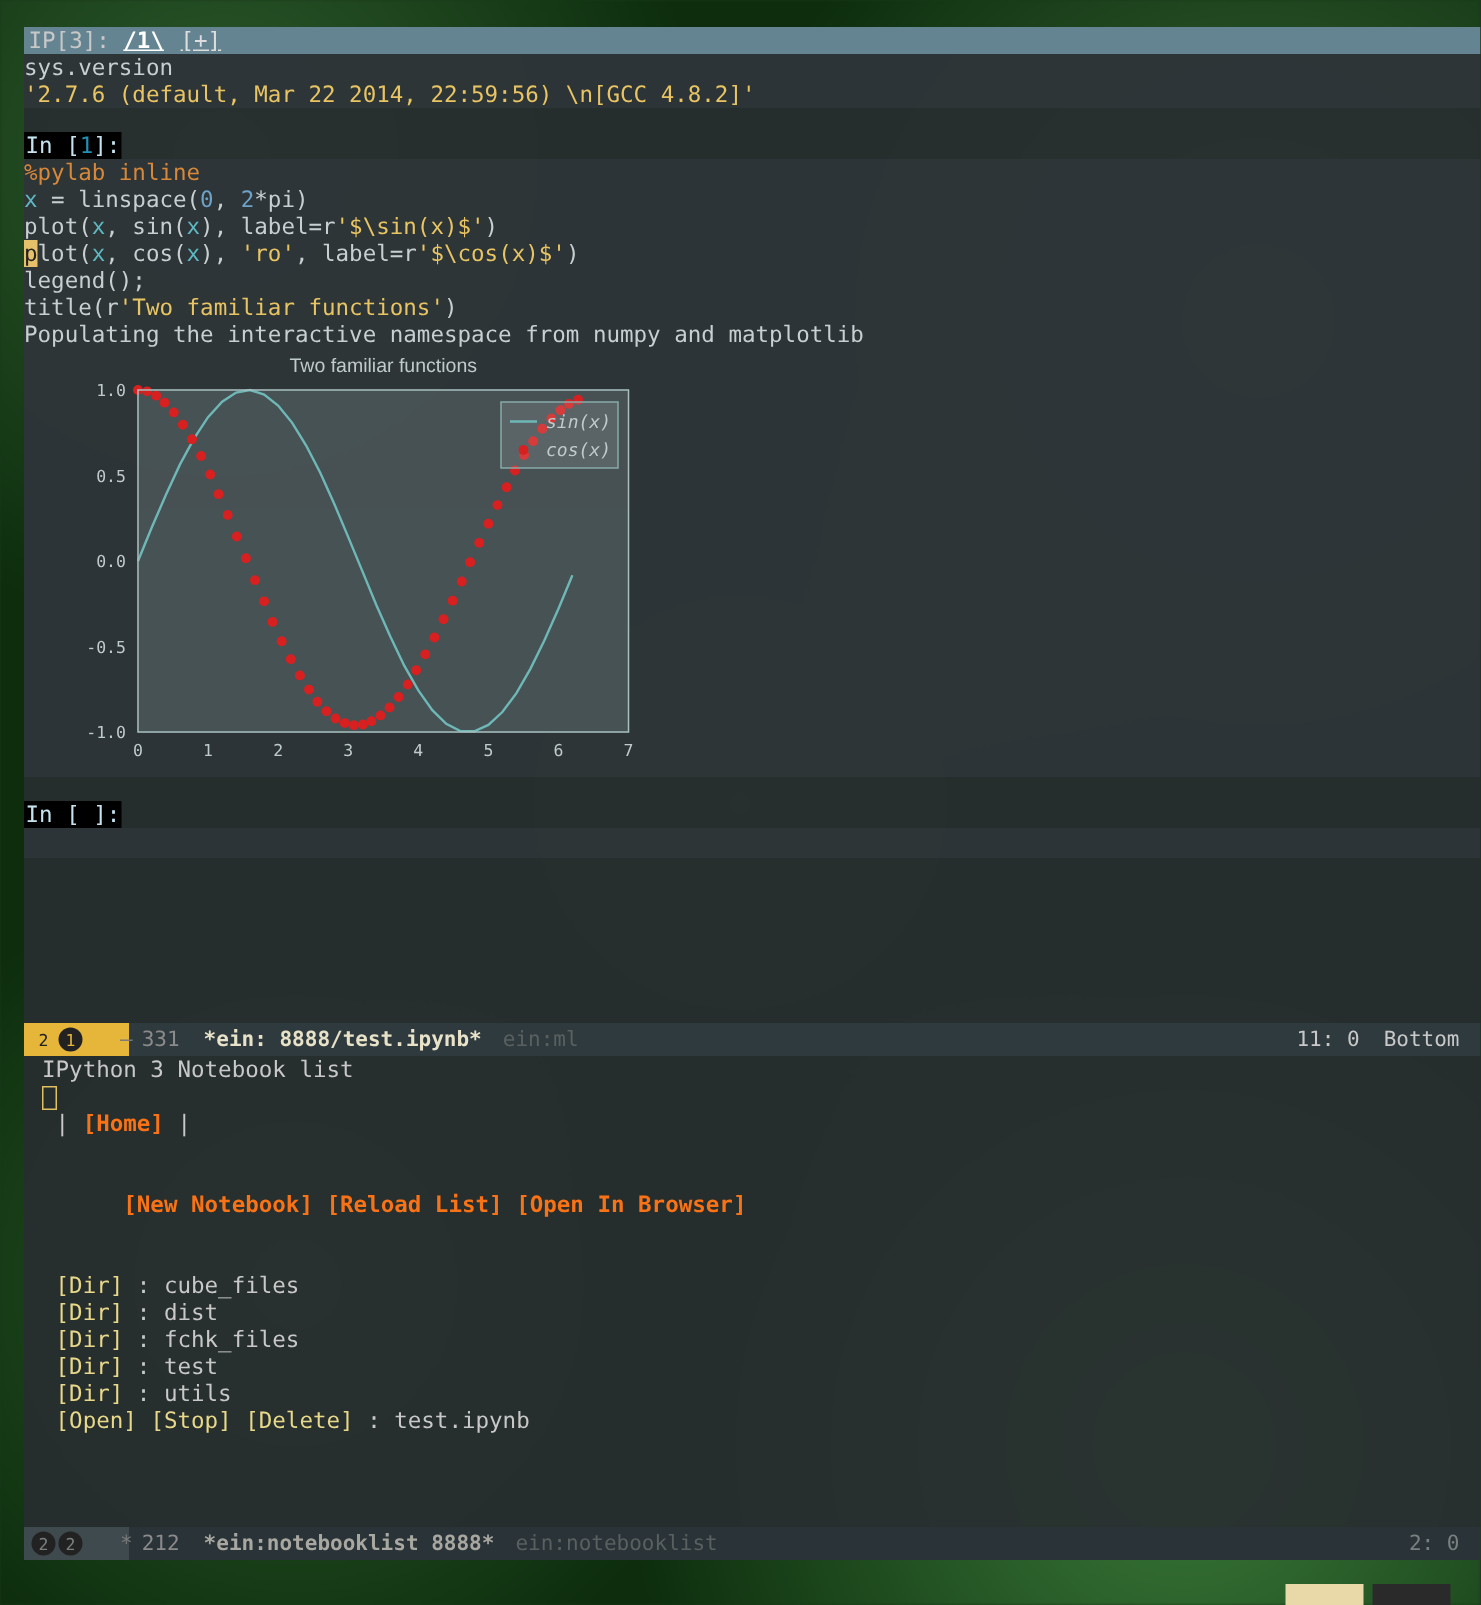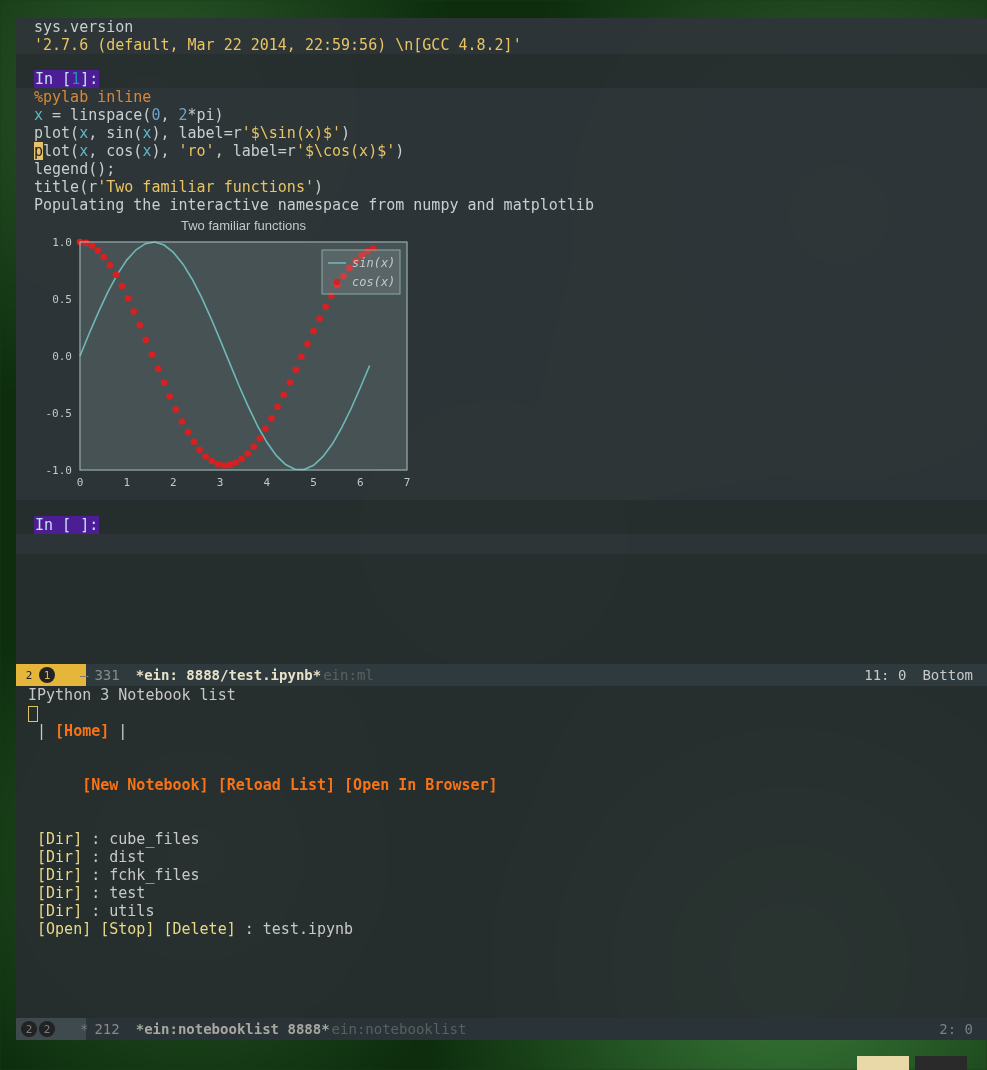--- a/index.html
+++ b/index.html
@@ -37,36 +37,36 @@
   .tab-line {
     background: #658492;
     color: #c8c8c8;
     padding: 0 3px;
     font-size: 15px;
   }
   .tab-line .active { color: #fff; font-weight: bold; text-decoration: underline; }
   .tab-plus { text-decoration: underline; color: #ddd; margin-left: 2px; }
   .prompt-bg {
     display: inline;
-    background: #4c1d95;
+    background: #000000;
     color: #c5e4ef;
     padding: 0 1px;
     margin-top: 10px;
   }
   .prompt-num { color: #2291b8; }
-  .line { white-space: pre; padding: 0 18px; }
+  .line { white-space: pre; padding: 0 0; }
   .c-default { color: #c8cfd0; }
   .c-orange  { color: #d88838; }
   .c-cyan    { color: #5eb8c3; }
   .c-yellow  { color: #e8c463; }
   .c-blue    { color: #6ea2c9; }
   .c-hl-cursor { background:#e6c06a; color:#222; }
   .chart-area {
     background: rgba(49,56,60,0.7);
-    padding: 2px 0 4px 6px;
+    padding: 2px 0 4px 18px;
   }
   .modeline {
     background: linear-gradient(to right, #e6b63a 0%, #e6b63a 70px, #2f3a3e 70px);
     height: 22px;
     display: flex;
     align-items: center;
     font-size: 14px;
     color: #c8c8c8;
     position: relative;
   }
@@ -79,21 +79,21 @@
     width:16px; height:16px; border-radius:50%;
     font-size:11px; margin:0 1px;
     background:#222; color:#e6b63a;
   }
   .ml-circ.inv { background:#e6b63a; color:#222; }
   .modeline.secondary .ml-circ { color:#7a8080; }
   .modeline .dash { margin: 0 6px; color:#7a7a7a; }
   .modeline .num { color:#8a8a8a; margin-right:16px;}
   .modeline .buffer { color:#e8e2c8; font-weight:bold; }
   .modeline.secondary .buffer { color:#a8a8a0; }
-  .modeline .mode { color:#5a6060; margin-left:2px;}
+  .modeline .mode { color:#5a6060; margin-left:14px;}
   .modeline .right { margin-left:auto; display:flex; gap:16px; padding-right:14px;}
   .link-yellow {
     color: #f97316; font-weight:bold;
   }
   .cursor-box { display:inline-block; width:10px; height:16px; border:1px solid #e0c060; vertical-align:middle;}
   svg.chart { display:block; }
   .nb-body { padding: 0 12px; background: rgba(40,46,48,0.92); color:#c8c8c8; flex: 0 0 auto; }
   .nb-body .row { white-space: pre; line-height:1.2;}
   .dir-brackets { color:#e8d88a; font-weight:normal;margin-top:20px; }
   .dir-colon { color:#c8c8c8;text-align:center; }
@@ -104,20 +104,24 @@
   .corner-box.dark { background:#2a2a2a; }
   .codewrap { background: rgba(49,56,60,0.7);}
 </style>
 </head>
 <body>
 
 <div class="bg-leaves"></div>
 
 <div class="frame">
 
+  <div class="tab-line">
+    <span>IP[3]: </span><span class="active">/1\</span>
+    <span class="tab-plus">[+]</span>
+  </div>
 
   <div class="pane">
     <div class="codewrap">
     <div class="line c-default">sys.version</div>
     <div class="line c-yellow">'2.7.6 (default, Mar 22 2014, 22:59:56) \n[GCC 4.8.2]'</div>
     </div>
     <div class="spacer-row"></div>
 
     <div class="line"><span class="prompt-bg"><span style="color:#c5e4ef">In [</span><span class="prompt-num">1</span><span style="color:#c5e4ef">]:</span></span></div>
 

